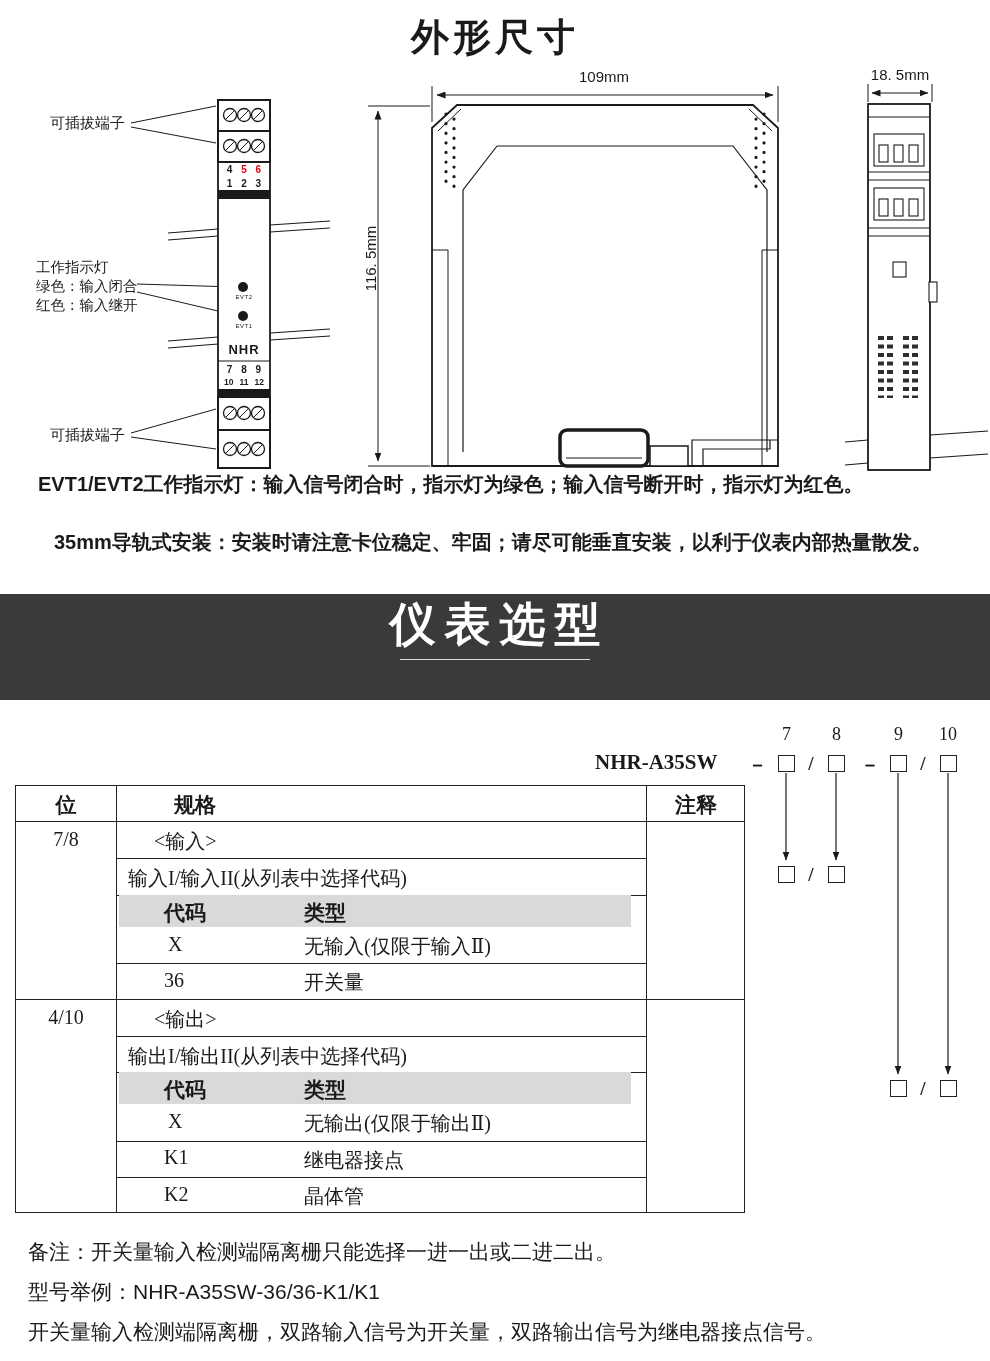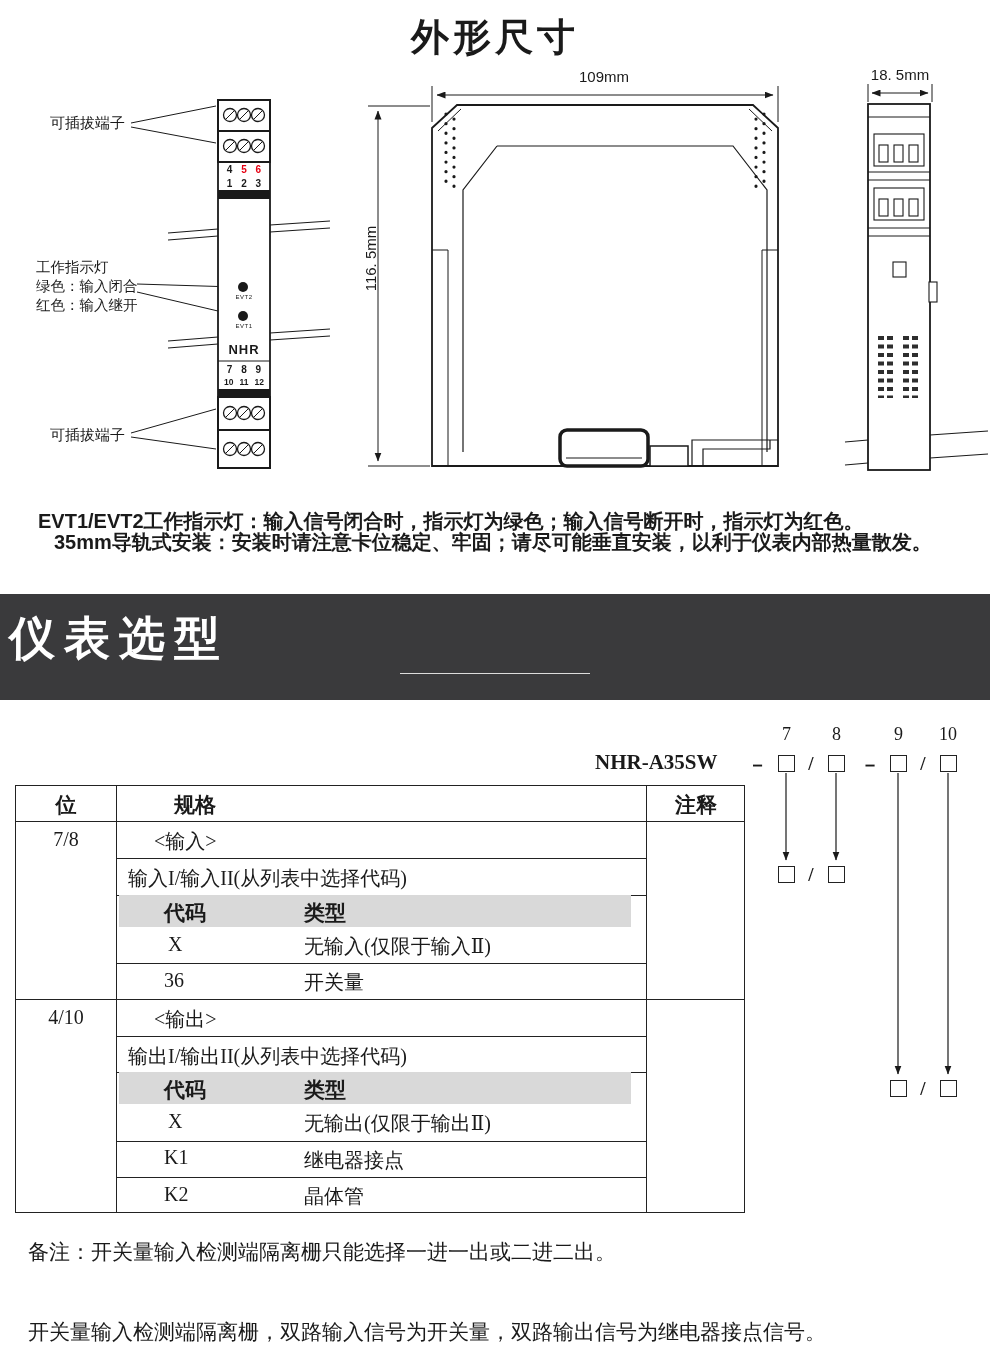--- a/index.html
+++ b/index.html
@@ -8,21 +8,21 @@
   .t{position:absolute;white-space:nowrap}
   .b{font-weight:bold}
   .ctr{text-align:center}
   .serif{font-family:"Liberation Serif","DejaVu Serif",serif}
   .red{color:#e60012}
   .lineart{position:absolute;left:0;top:0;pointer-events:none}
   .numrow{position:absolute;left:218px;width:52px;display:flex;justify-content:space-evenly;font-weight:bold;font-size:10px;line-height:13px}
   .evtlab{position:absolute;left:218px;width:52px;text-align:center;font-size:6px;letter-spacing:.5px}
   .rot{transform:rotate(-90deg)}
   .banner{position:absolute;left:0;top:594px;width:990px;height:106px;background:#3a3a3c}
-  .banner-title{margin-top:14px;text-align:left;font-size:46px;font-weight:bold;color:#fff;letter-spacing:9px;text-indent:9px}
+  .banner-title{text-align:center;font-size:46px;font-weight:bold;color:#fff;letter-spacing:9px;text-indent:9px}
   .banner-rule{width:190px;height:1px;background:#dcdcdc;margin:3px auto 5px auto}
   .banner-sub{text-align:center;font-size:17px;color:#b3b3b3;letter-spacing:.5px}
   .box{position:absolute;width:17px;height:17px;border:1.6px solid #222;background:#fff}
   .sep{position:absolute;font-family:"Liberation Serif","DejaVu Serif",serif;font-size:19px;font-weight:bold}
   .digit{position:absolute;font-family:"Liberation Serif","DejaVu Serif",serif;font-size:18px;text-align:center}
   .sel-table{position:absolute;left:15px;top:785px;width:730px;height:428px;border:1px solid #222;background:transparent}
   .vl{position:absolute;top:0;bottom:0;width:1px;background:#222}
   .hlf{position:absolute;left:0;right:0;height:1px;background:#222}
   .hlp{position:absolute;left:100px;width:530px;height:1px;background:#222}
   .band{position:absolute;left:103px;width:512px;height:32px;background:#d9d9d9}
@@ -188,21 +188,21 @@
     <span>7</span>
     <span>8</span>
     <span>9</span>
   </div>
   <div class="numrow" style="top:376px;font-size:8.5px">
     <span>10</span>
     <span>11</span>
     <span>12</span>
   </div>
 
-  <div class="note" style="left:38px;top:508px">EVT1/EVT2工作指示灯：输入信号闭合时，指示灯为绿色；输入信号断开时，指示灯为红色。</div>
+  <div class="note" style="left:38px;top:471px">EVT1/EVT2工作指示灯：输入信号闭合时，指示灯为绿色；输入信号断开时，指示灯为红色。</div>
   <div class="note" style="left:54px;top:529px">35mm导轨式安装：安装时请注意卡位稳定、牢固；请尽可能垂直安装，以利于仪表内部热量散发。</div>
 
   <div class="banner">
     <div class="banner-title">仪表选型</div>
     <div class="banner-rule"></div>
   </div>
 
   <div class="digit" style="left:778px;top:724px;width:17px">7</div>
   <div class="digit" style="left:828px;top:724px;width:17px">8</div>
   <div class="digit" style="left:890px;top:724px;width:17px">9</div>
@@ -261,15 +261,16 @@
     <div class="tc th" style="left:288px;top:290px">类型</div>
     <div class="tc" style="left:152px;top:324px">X</div>
     <div class="tc" style="left:288px;top:324px">无输出(仅限于输出Ⅱ)</div>
     <div class="tc" style="left:148px;top:360px">K1</div>
     <div class="tc" style="left:288px;top:361px">继电器接点</div>
     <div class="tc" style="left:148px;top:397px">K2</div>
     <div class="tc" style="left:288px;top:397px">晶体管</div>
   </div>
 
   <div class="bnote" style="left:28px;top:1238px">备注：开关量输入检测端隔离栅只能选择一进一出或二进二出。</div>
+  <div class="bnote" style="left:28px;top:1278px">型号举例：NHR-A35SW-36/36-K1/K1</div>
   <div class="bnote" style="left:28px;top:1318px">开关量输入检测端隔离栅，双路输入信号为开关量，双路输出信号为继电器接点信号。</div>
 
 </div>
 
 </body></html>

